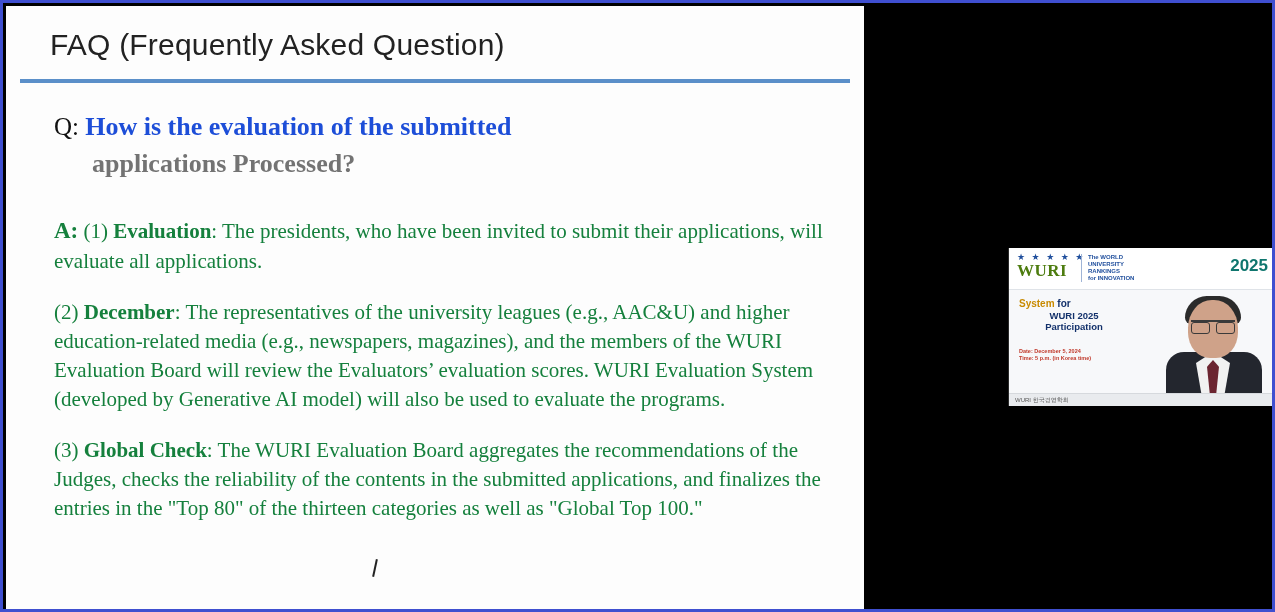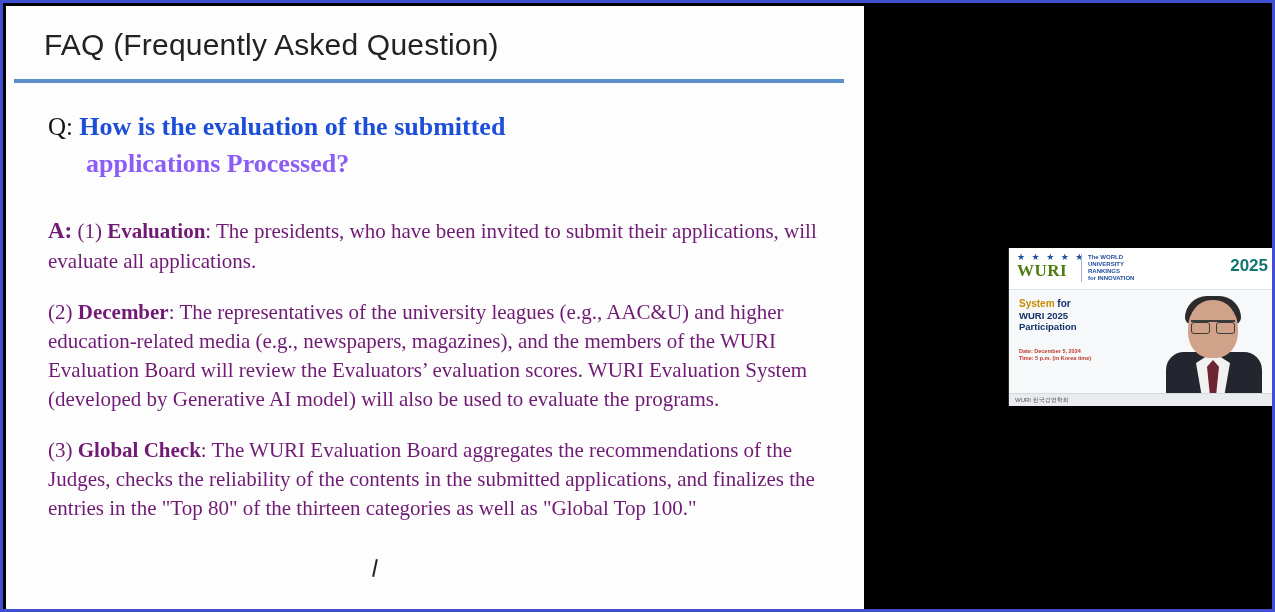--- a/index.html
+++ b/index.html
@@ -26,21 +26,21 @@
 
   
   .slide {
     position: absolute;
     left: 3px;
     top: 3px;
     width: 858px;
     height: 606px;
     background: #fdfdfd;
     box-sizing: border-box;
-    padding: 14px 14px 0 8px;
+    padding: 14px 14px 0 14px;
   }
 
   .slide-title {
     font-family: "Liberation Sans", sans-serif;
     font-size: 30px;
     color: #222;
     letter-spacing: 0.2px;
     padding-left: 30px;
     padding-top: 8px;
     line-height: 1.1;
@@ -73,30 +73,30 @@
   .q-text {
     font-family: "Liberation Serif", serif;
     font-weight: bold;
     color: #1d4ed8;
     font-size: 26px;
   }
   .q-line2 {
     display: block;
     padding-left: 38px;
     font-weight: bold;
-    color: #8b5cf6;
+    color: #737373;
     font-size: 26px;
     margin-top: 2px;
   }
 
   .para {
     font-size: 21px;
     line-height: 1.38;
     margin: 0 0 22px 0;
-    color: #701a75;
+    color: #15803d;
   }
   .para .lead {
     font-weight: bold;
     font-size: 23px;
   }
   .para b {
     font-weight: bold;
   }
 
   
@@ -192,20 +192,21 @@
   }
   .webinar-line1 span.for {
     color: #13316b;
     text-align: center;
   }
   .webinar-line2 {
     color: #13316b;
     font-weight: bold;
     font-size: 9.5px;
     line-height: 11px;
+    text-align: center;
   }
   .webinar-date {
     position: absolute;
     left: 10px;
     top: 58px;
     font-size: 5.5px;
     line-height: 7px;
     color: #c0392b;
     font-weight: bold;
   }

